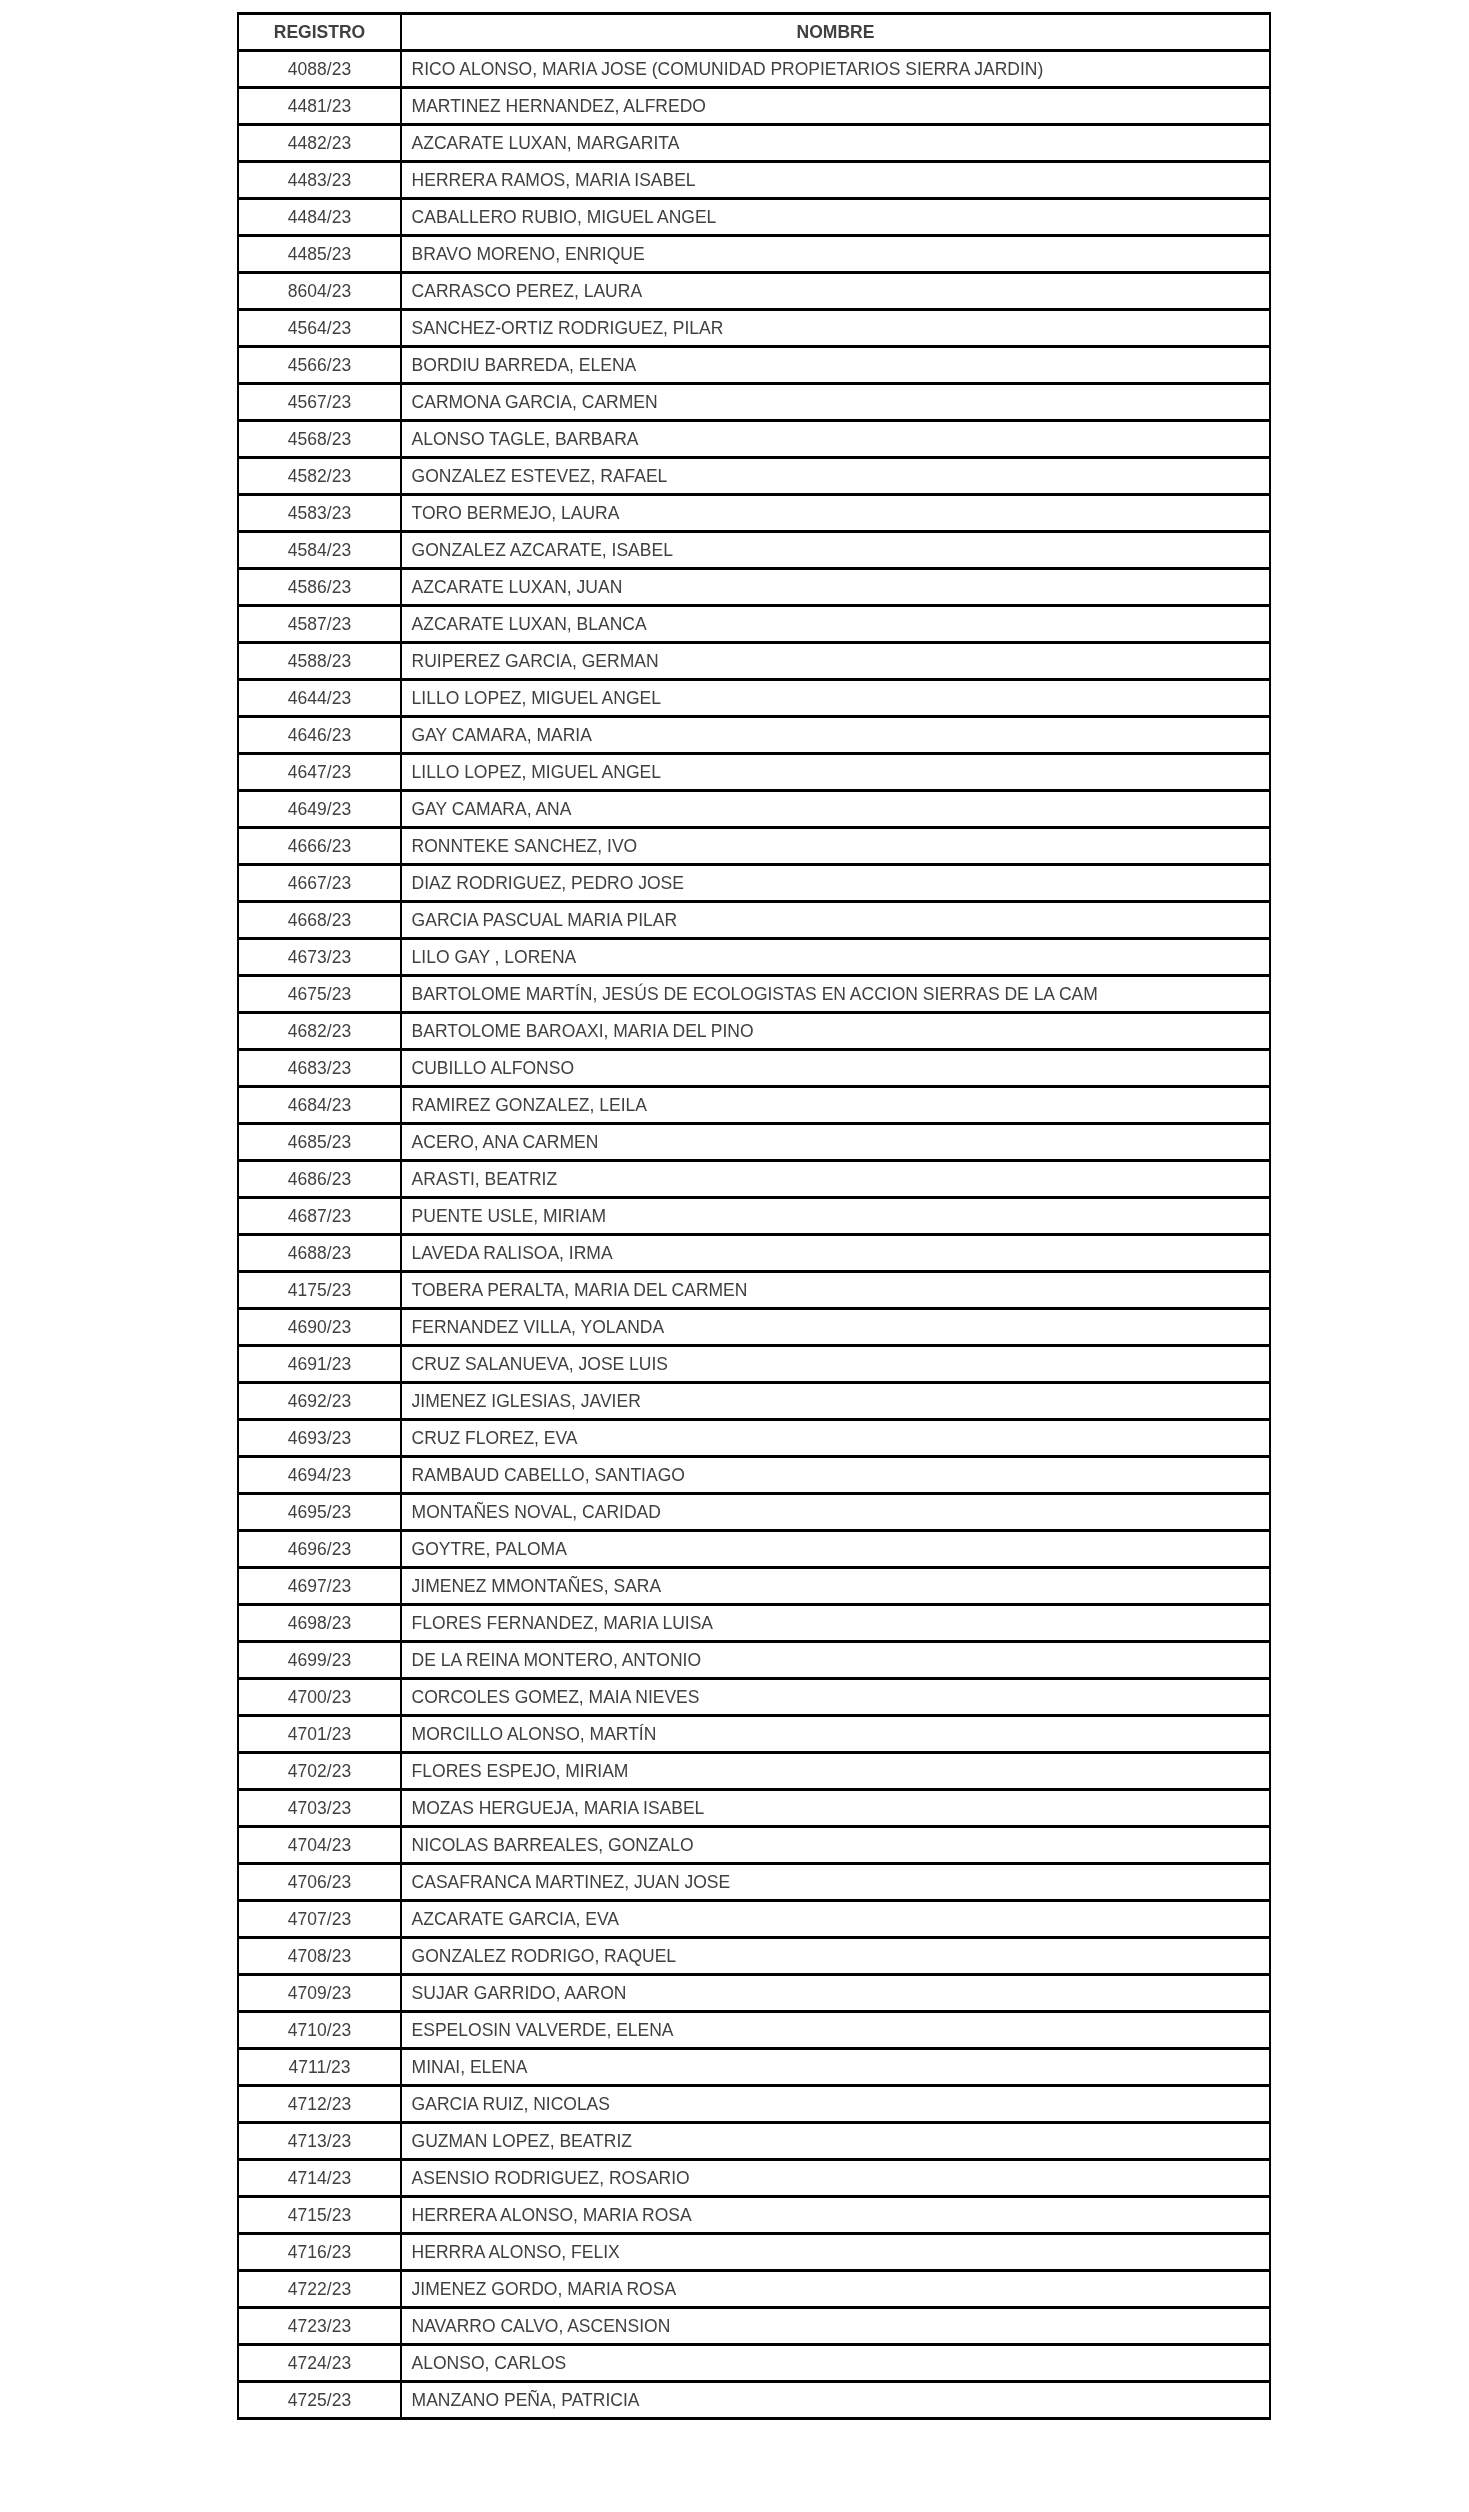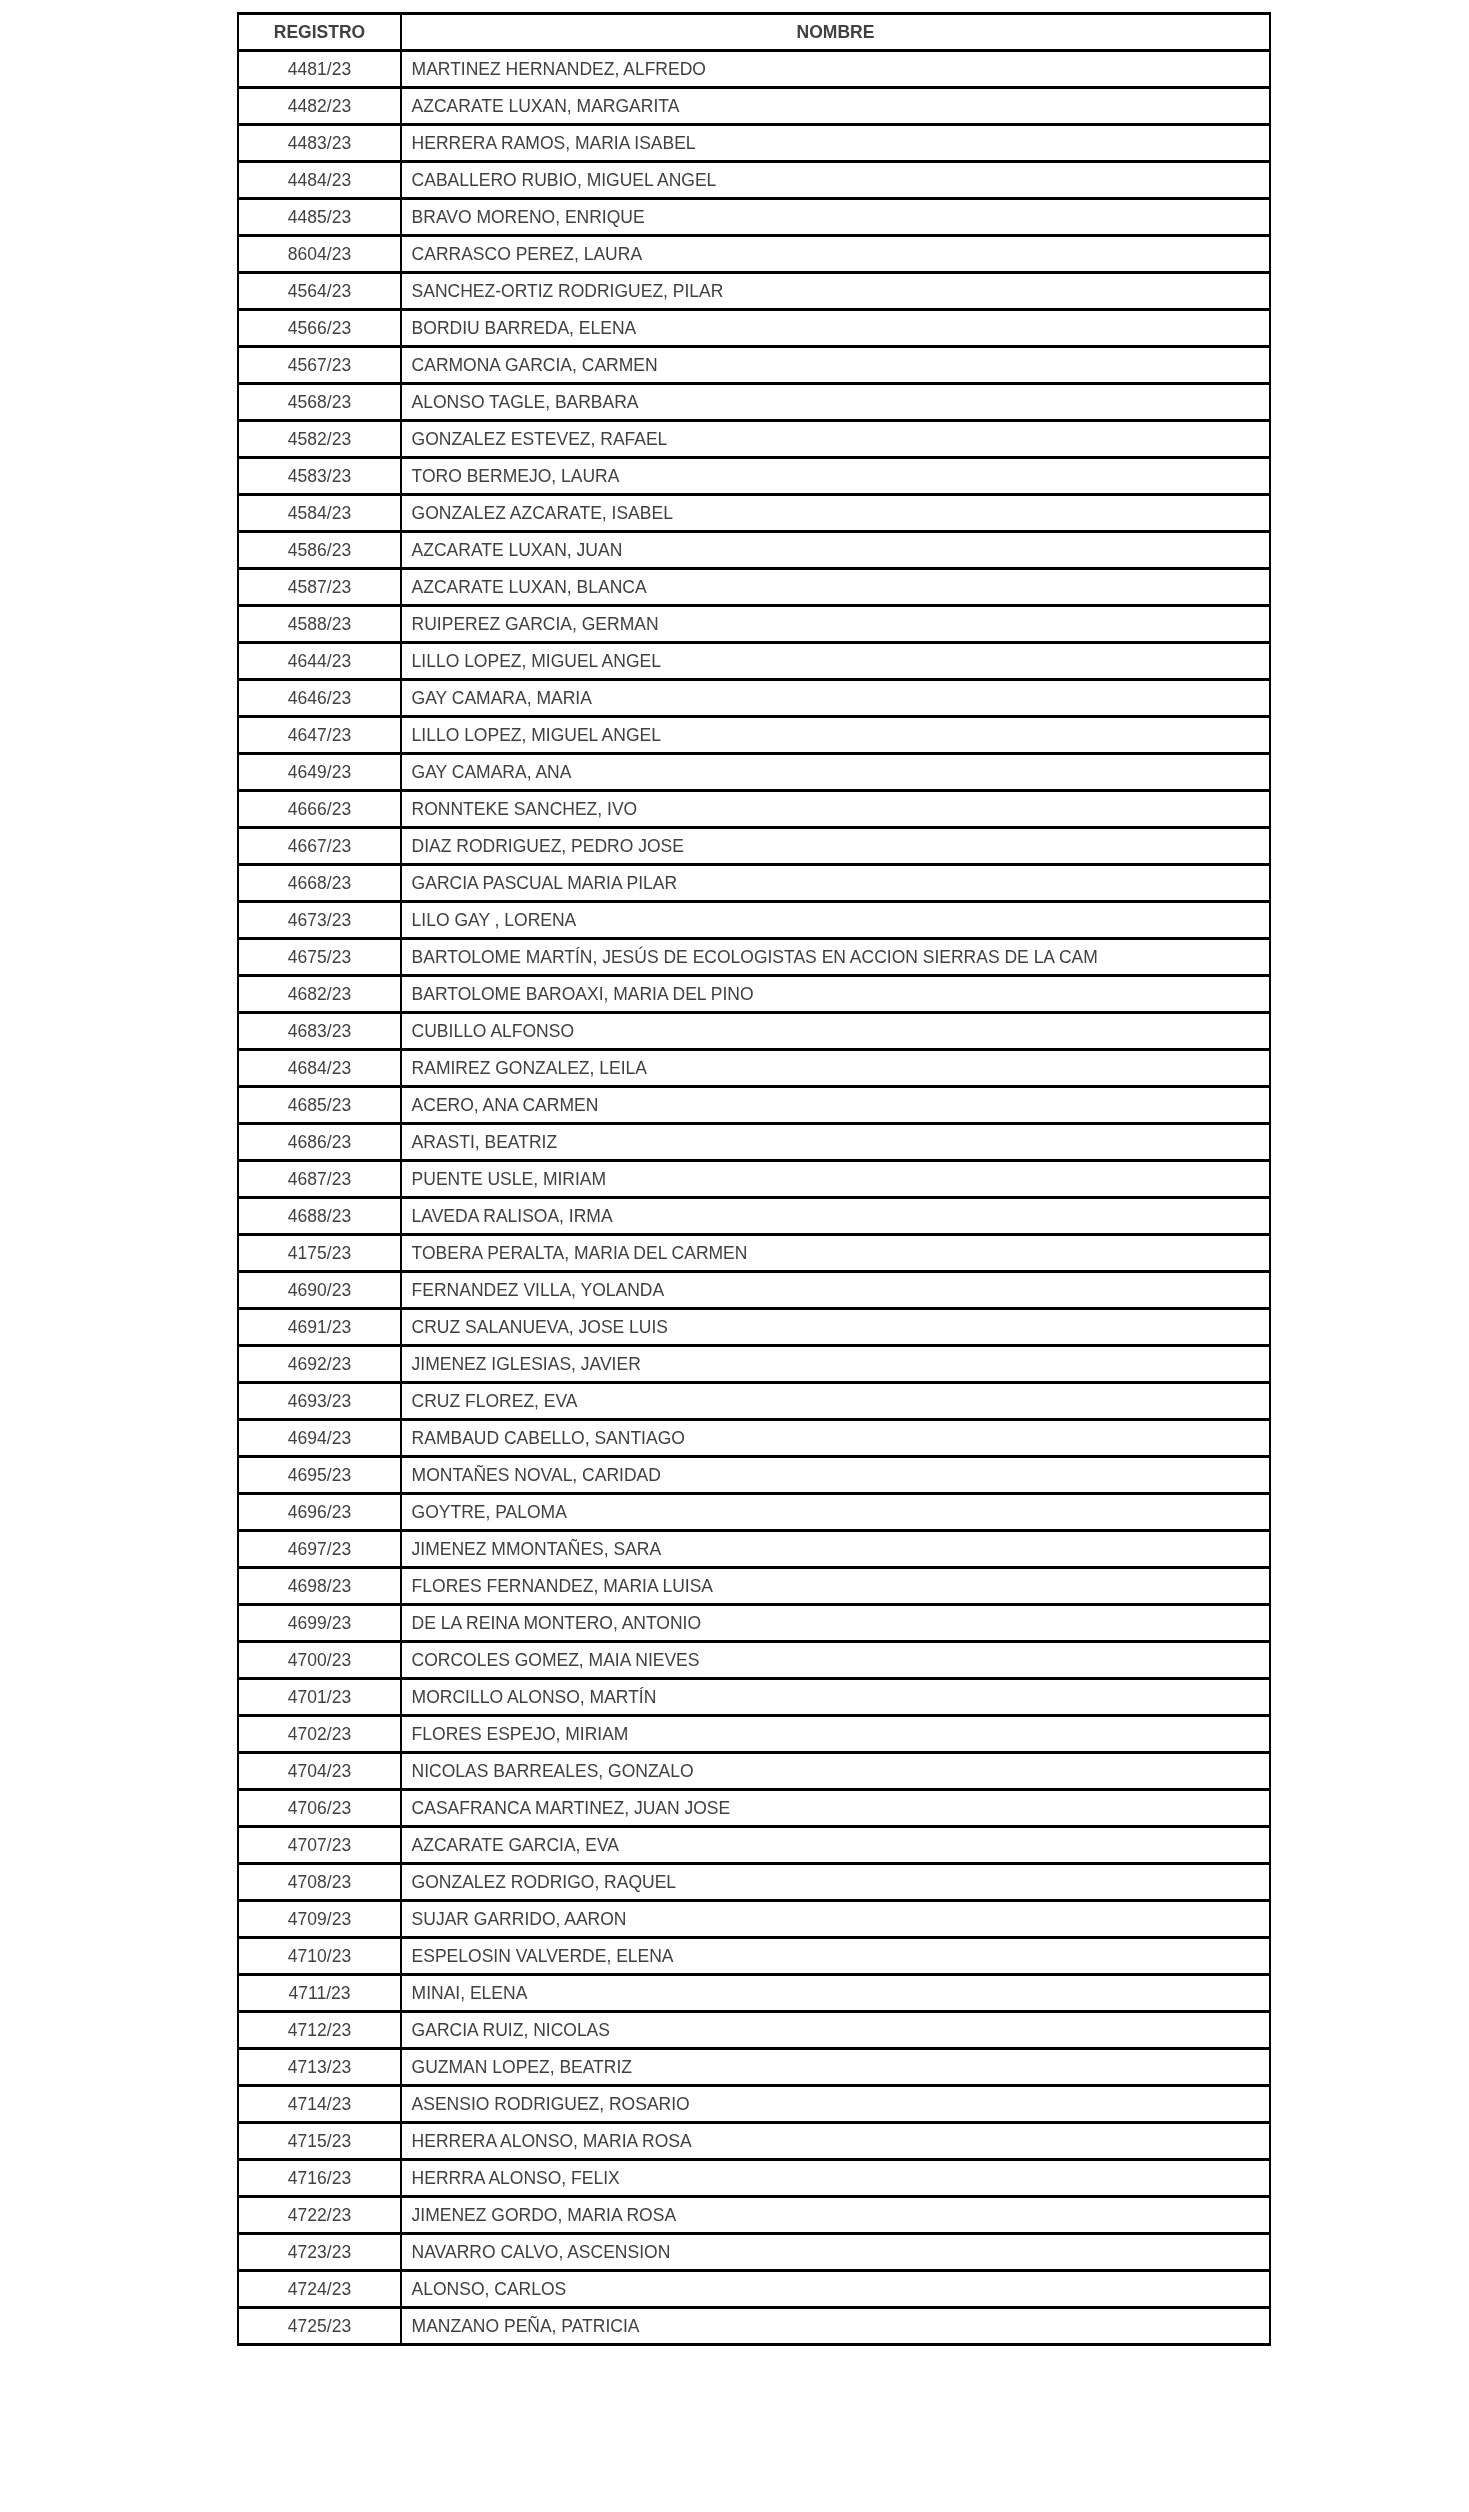--- a/index.html
+++ b/index.html
@@ -65,20 +65,26 @@
       <col class="col-nombre">
     </colgroup>
     <thead>
       <tr>
         <th>REGISTRO</th>
         <th>NOMBRE</th>
       </tr>
     </thead>
     <tbody id="registry-body">
         <tr>
+          <td class="cell-registro">4088/23</td>
+          <td class="cell-nombre">
+            <span class="nombre-text">RICO ALONSO, MARIA JOSE (COMUNIDAD PROPIETARIOS SIERRA JARDIN)</span>
+          </td>
+        </tr>
+        <tr>
           <td class="cell-registro">4481/23</td>
           <td class="cell-nombre">
             <span class="nombre-text">MARTINEZ HERNANDEZ, ALFREDO</span>
           </td>
         </tr>
         <tr>
           <td class="cell-registro">4482/23</td>
           <td class="cell-nombre">
             <span class="nombre-text">AZCARATE LUXAN, MARGARITA</span>
           </td>
@@ -338,20 +344,26 @@
         <tr>
           <td class="cell-registro">4701/23</td>
           <td class="cell-nombre">
             <span class="nombre-text">MORCILLO ALONSO, MARTÍN</span>
           </td>
         </tr>
         <tr>
           <td class="cell-registro">4702/23</td>
           <td class="cell-nombre">
             <span class="nombre-text">FLORES ESPEJO, MIRIAM</span>
+          </td>
+        </tr>
+        <tr>
+          <td class="cell-registro">4703/23</td>
+          <td class="cell-nombre">
+            <span class="nombre-text">MOZAS HERGUEJA, MARIA ISABEL</span>
           </td>
         </tr>
         <tr>
           <td class="cell-registro">4704/23</td>
           <td class="cell-nombre">
             <span class="nombre-text">NICOLAS BARREALES, GONZALO</span>
           </td>
         </tr>
         <tr>
           <td class="cell-registro">4706/23</td>

